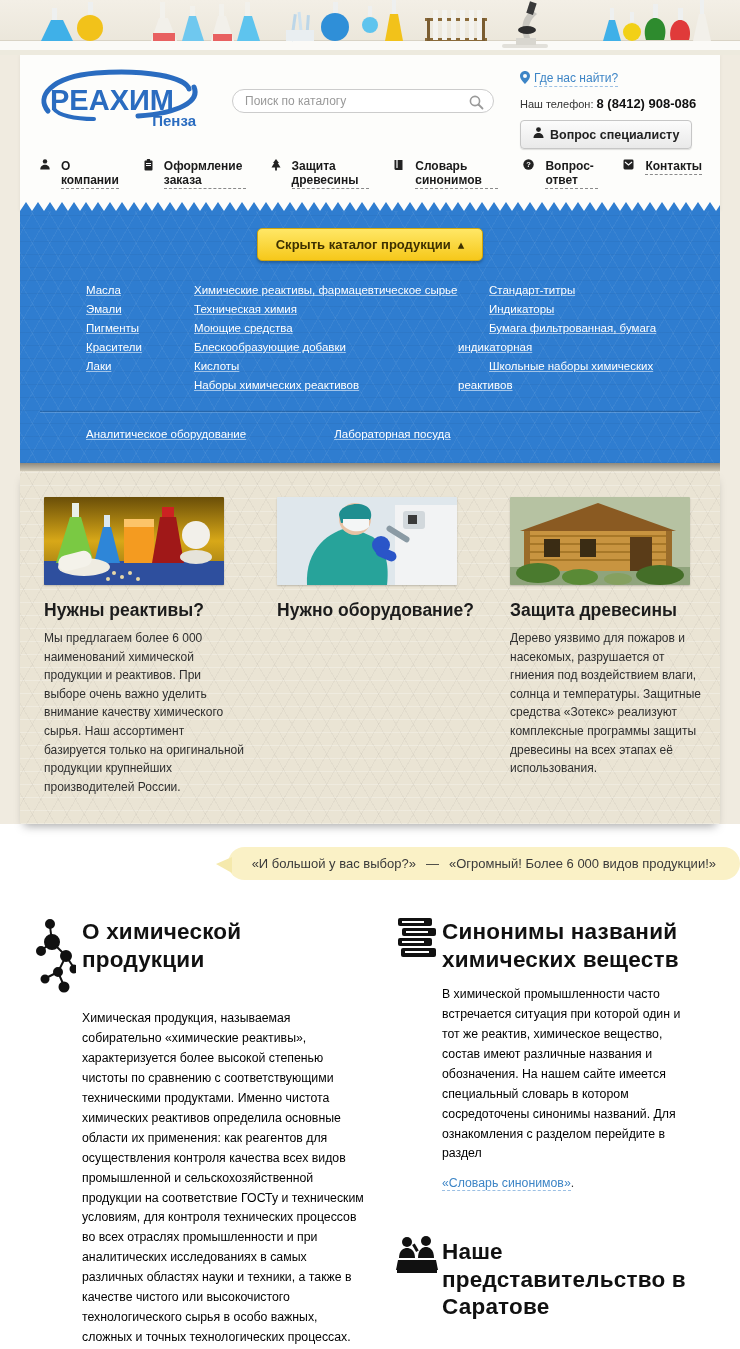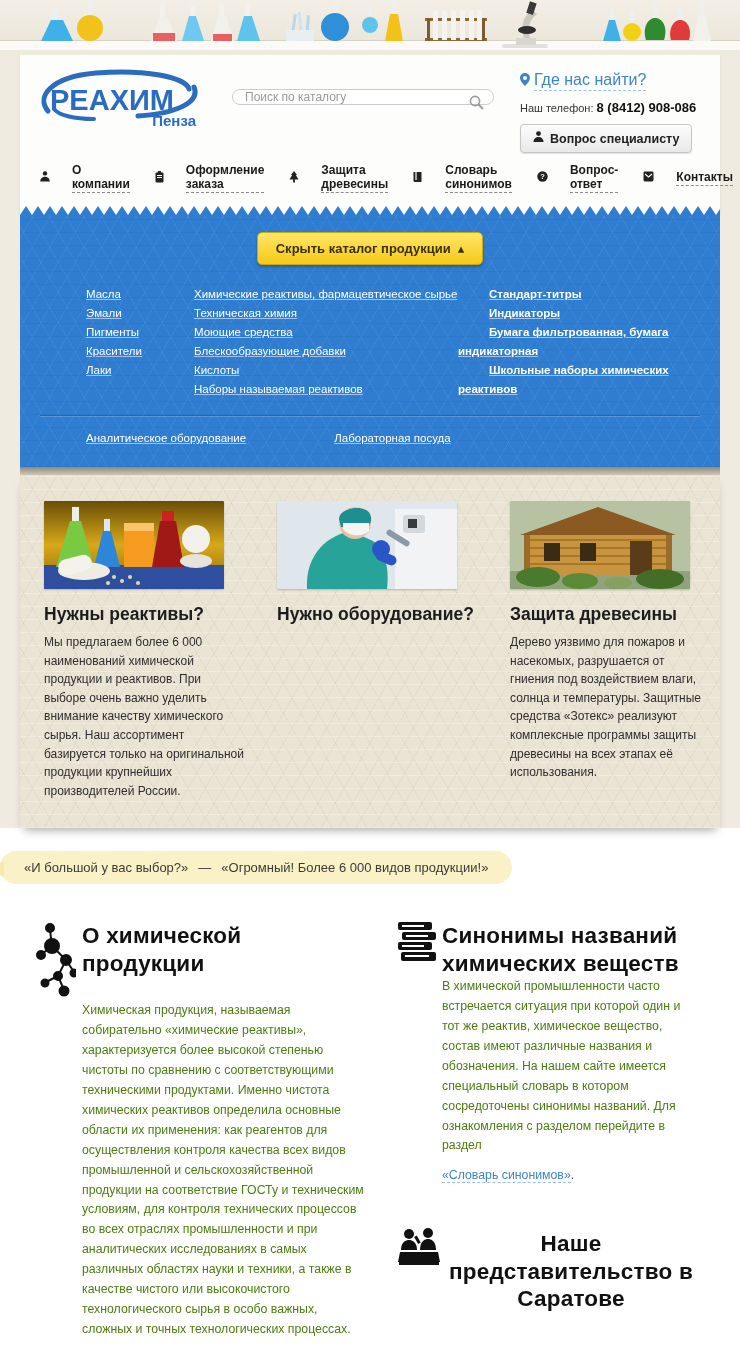--- a/index.html
+++ b/index.html
@@ -18,41 +18,41 @@
 
   
   .white-block { background:#fdfdfb; box-shadow:0 0 4px rgba(0,0,0,.06); }
   .header-row { display:flex; align-items:flex-start; padding:12px 18px 4px 14px; }
   .logo { position:relative; width:168px; height:66px; flex:none; cursor:pointer; }
   .logo svg { position:absolute; left:0; top:0; }
   .logo-title { position:absolute; left:16px; top:17px; font-size:29px; font-weight:bold; color:#2a6cc0; letter-spacing:0; }
   .logo-sub { position:absolute; right:6px; bottom:4px; font-size:15px; font-weight:bold; color:#2a6cc0; }
   .search-wrap { flex:1; margin:22px 26px 0 30px; position:relative; }
   .search-input {
-    width:100%; height:16px; border:1px solid #ccc; border-radius:14px;
+    width:100%; height:24px; border:1px solid #ccc; border-radius:14px;
     padding:0 32px 0 12px; font-size:12px; color:#555; background:#fff; outline:none;
     font-family:inherit;
   }
   .search-input::placeholder { color:#999; }
   .search-icon { position:absolute; right:10px; top:6px; }
   .header-right { width:182px; flex:none; padding-top:4px; }
-  .find-us { display:inline-flex; align-items:center; gap:4px; color:#3d85c6; text-decoration:none; font-size:16px; cursor:pointer; }
+  .find-us { display:inline-flex; align-items:center; gap:4px; color:#3d85c6; text-decoration:none; font-size:12px; cursor:pointer; }
   .find-us .lbl { border-bottom:1px dashed #9cc0e4; padding-bottom:1px; }
   .phone-line { margin-top:9px; font-size:11px; color:#333; white-space:nowrap; }
   .phone-line b { font-size:13px; color:#111; }
   .spec-btn {
     margin-top:9px; display:inline-flex; align-items:center; gap:6px;
     background:linear-gradient(#fcfcfc,#e9e9e9); border:1px solid #c6c6c6; border-radius:4px;
     padding:6px 12px; font-size:12.5px; font-weight:bold; color:#222; cursor:pointer;
     box-shadow:0 1px 1px rgba(0,0,0,.12); font-family:inherit;
   }
 
   
   .nav-row { display:flex; gap:25px; padding:6px 18px 13px 20px; }
-  .nav-item { display:inline-flex; align-items:center; gap:22px; text-decoration:none; color:#1a1a1a; font-size:12px; font-weight:bold; cursor:pointer; }
+  .nav-item { display:inline-flex; align-items:flex-start; gap:11px; text-decoration:none; color:#1a1a1a; font-size:12px; font-weight:bold; cursor:pointer; }
   .nav-item .lbl { border-bottom:1px dashed #8a8a8a; padding-bottom:1px; }
 
   
   .zigzag-strip { background:#fdfdfb; line-height:0; }
   .blue-body {
     position:relative;
     background-color:#2f7dd0;
     background-image:
       repeating-linear-gradient(60deg, rgba(255,255,255,.05) 0 1px, transparent 1px 15px),
       repeating-linear-gradient(-60deg, rgba(255,255,255,.05) 0 1px, transparent 1px 15px),
@@ -62,21 +62,21 @@
   .catalog-toggle {
     display:flex; align-items:center; gap:7px; margin:0 auto 20px;
     background:linear-gradient(#ffe766,#f6c81a); border:1px solid #cfa40c; border-radius:5px;
     padding:8px 18px; font-size:13px; font-weight:bold; color:#3d3000; cursor:pointer;
     box-shadow:0 2px 3px rgba(0,0,0,.25); font-family:inherit;
   }
   .catalog-cols { display:flex; padding:0 20px 0 35px; }
   .catalog-col { list-style:none; }
   .catalog-col.c1 { width:108px; }
   .catalog-col.c2 { width:295px; }
-  .catalog-col.c3 { flex:1;font-weight:bold; }
+  .catalog-col.c3 { flex:1; }
   .catalog-col li { line-height:19px; }
   .catalog-col a, .catalog-bottom a {
     color:#fff; font-size:11.5px; text-decoration:underline;
     text-decoration-color:rgba(255,255,255,.55); cursor:pointer;padding-left:31px;
   }
   .catalog-divider { margin:16px 20px 0 20px; border-top:1px solid rgba(0,0,0,.18); border-bottom:1px solid rgba(255,255,255,.18); }
   .catalog-bottom { display:flex; gap:57px; padding:15px 35px 5px; }
 
   
   .bevel { height:8px; background:linear-gradient(#8f897d,#cfc8b6); }
@@ -92,43 +92,43 @@
     box-shadow:0 6px 9px -4px rgba(0,0,0,.35);
   }
   .card { width:212px; flex:none; }
   .card-img { width:180px; height:88px; display:block; border-radius:1px; box-shadow:0 1px 2px rgba(0,0,0,.2); }
   .card:nth-child(2) .card-img, .card:nth-child(3) .card-img { width:180px; }
   .card h3 { font-size:17.5px; color:#1c1c1c; margin:15px 0 8px; }
   .card p { font-size:12px; line-height:1.55; color:#2e2e2e; width:200px; }
 
   
   .bottom-zone { background:#fff; padding-top:23px; }
-  .bubble-wrap { display:flex; justify-content:flex-start; }
+  .bubble-wrap { display:flex; justify-content:flex-end; }
   .bubble {
     position:relative; background:#faf1c6; border-radius:17px;
     padding:9px 24px; font-size:13px; color:#3a3a3a;
   }
   .bubble .tail {
     position:absolute; left:-12px; top:10px; width:0; height:0;
     border-top:7px solid transparent; border-bottom:9px solid transparent;
     border-right:16px solid #f5e9ac;
   }
   .bubble b { font-weight:normal; }
   .bubble .sep { margin:0 10px; }
 
   .two-cols { display:flex; padding:30px 40px 0 36px; gap:30px; }
   .col-left { width:330px; flex:none; }
   .col-right { flex:1; }
   .info-section { display:grid; grid-template-columns:46px 1fr; column-gap:0; }
   .info-icon { grid-column:1; padding-top:6px; }
   .info-section h2 { grid-column:2; font-size:22.5px; line-height:1.22; color:#111; letter-spacing:.2px;margin-top:8px; }
-  .info-section p { grid-column:2; font-size:12.3px; line-height:1.62; color:#4d7c0f; }
+  .info-section p { grid-column:2; margin-top:12px; font-size:12.3px; line-height:1.62; color:#000000; }
   .info-section .sec-link-row { grid-column:2; margin-top:12px; font-size:12.3px; }
   .sec-link { color:#3d85c6; text-decoration:none; border-bottom:1px dashed #9cc0e4; cursor:pointer; }
-  .saratov { margin-top:40px;text-align:center; }
+  .saratov { margin-top:40px; }
 
   .icon-dark { color:#222; }
 </style>
 </head>
 <body>
 
 <div class="site">
 
   <div class="top-zone">
 
@@ -315,21 +315,21 @@
           <li><a>Пигменты</a></li>
           <li><a>Красители</a></li>
           <li><a>Лаки</a></li>
         </ul>
         <ul class="catalog-col c2">
           <li><a>Химические реактивы, фармацевтическое сырье</a></li>
           <li><a>Техническая химия</a></li>
           <li><a>Моющие средства</a></li>
           <li><a>Блескообразующие добавки</a></li>
           <li><a>Кислоты</a></li>
-          <li><a>Наборы называемая реактивов</a></li>
+          <li><a>Наборы химических реактивов</a></li>
         </ul>
         <ul class="catalog-col c3">
           <li><a>Стандарт-титры</a></li>
           <li><a>Индикаторы</a></li>
           <li><a>Бумага фильтрованная, бумага индикаторная</a></li>
           <li><a>Школьные наборы химических реактивов</a></li>
         </ul>
       </div>
       <div class="catalog-divider"></div>
       <div class="catalog-bottom">

